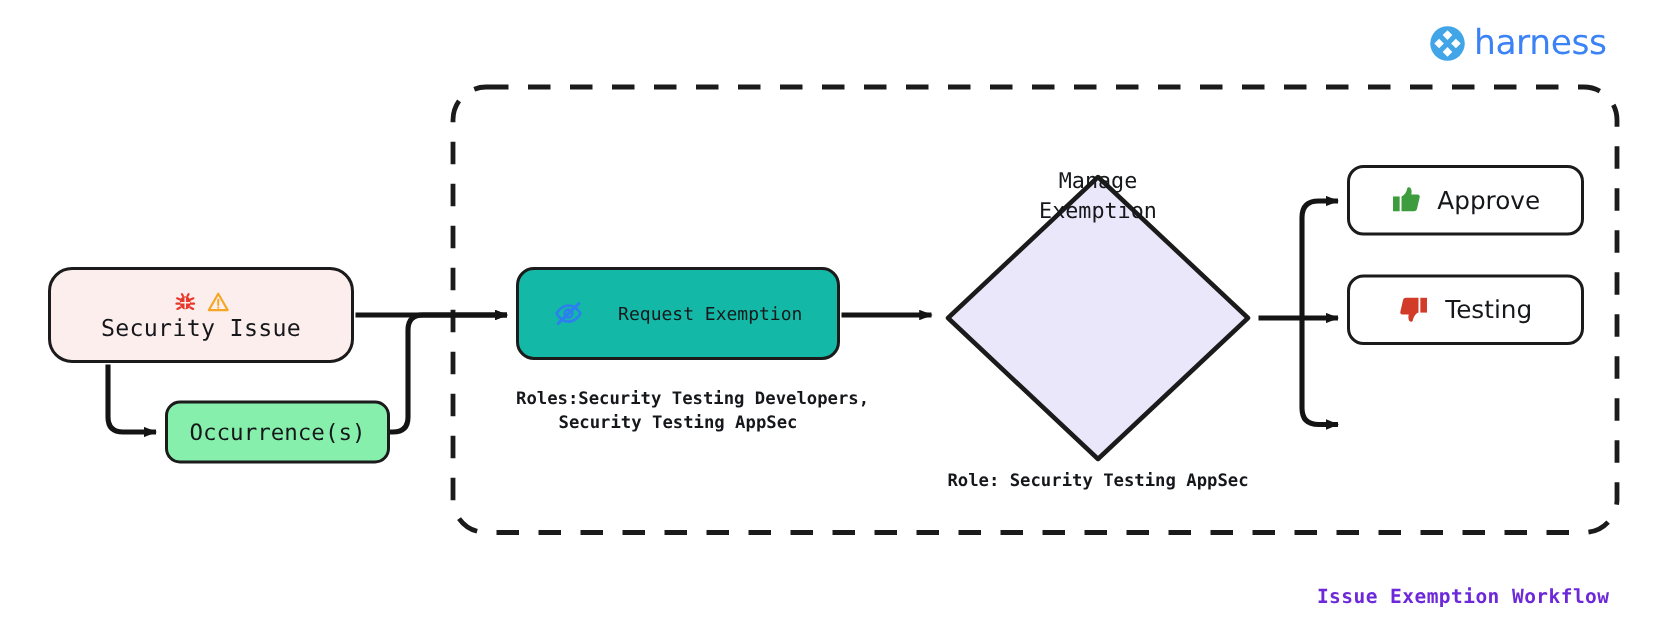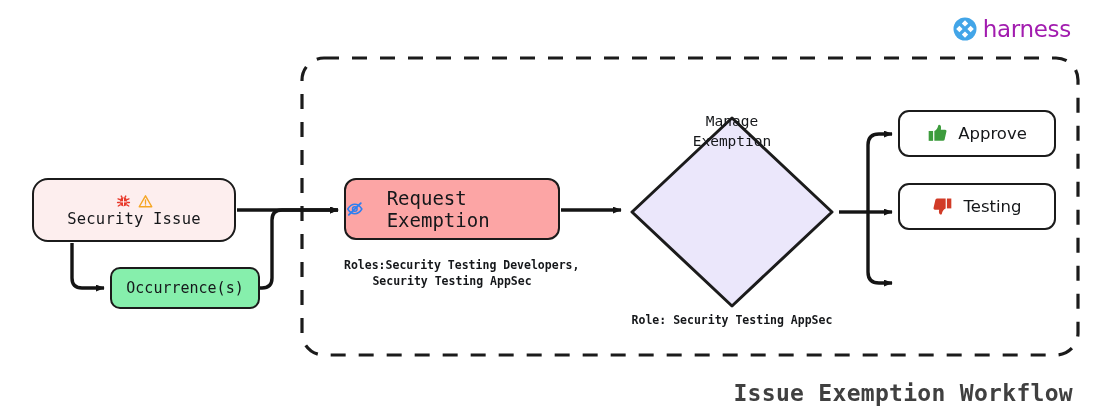--- a/index.html
+++ b/index.html
@@ -64,25 +64,25 @@
     width: 150px; height: 42px;
     background: #86efac;
     border-radius: 10px;
     font-size: 15px;
     align-items: center;
   }
   
   #node-request-exemption {
     left: 344px; top: 178px;
     width: 216px; height: 62px;
-    background: #fca5a5;
+    background: #14b8a6;
     border-radius: 12px;
     flex-direction: row;
     gap: 23px;
-    font-size: 19px;
+    font-size: 12px;
   }
   
   .outcome {
     width: 158px; height: 47px;
     background: #ffffff;
     flex-direction: row;
     gap: 10px;
     font-size: 16.5px;
     border-radius: 11px;
     font-family: "DejaVu Sans", "Liberation Sans", sans-serif;
@@ -127,37 +127,37 @@
   }
   #label-manage-role {
     left: 612px; top: 313px;
     width: 240px;
   }
   
   #caption-workflow {
     position: absolute;
     right: 30px; bottom: 12px;
     font-family: "DejaVu Sans Mono", "Liberation Mono", monospace;
-    font-size: 23px;
+    font-size: 13px;
     font-weight: bold;
     letter-spacing: 0.3px;
-    color: #404040;
+    color: #6d28d9;
   }
   
   #brand-harness {
     position: absolute;
     right: 32px; top: 16px;
     display: flex;
     align-items: center;
     gap: 6px;
   }
   #brand-harness .brand-name {
     font-family: "DejaVu Sans", "Liberation Sans", sans-serif;
     font-size: 23px;
-    color: #a21caf;
+    color: #3b82f6;
     letter-spacing: -0.3px;
   }
 </style>
 </head>
 <body>
 
 <div id="canvas">
 
   <svg class="layer" viewBox="0 0 1103 418">
     <defs>

